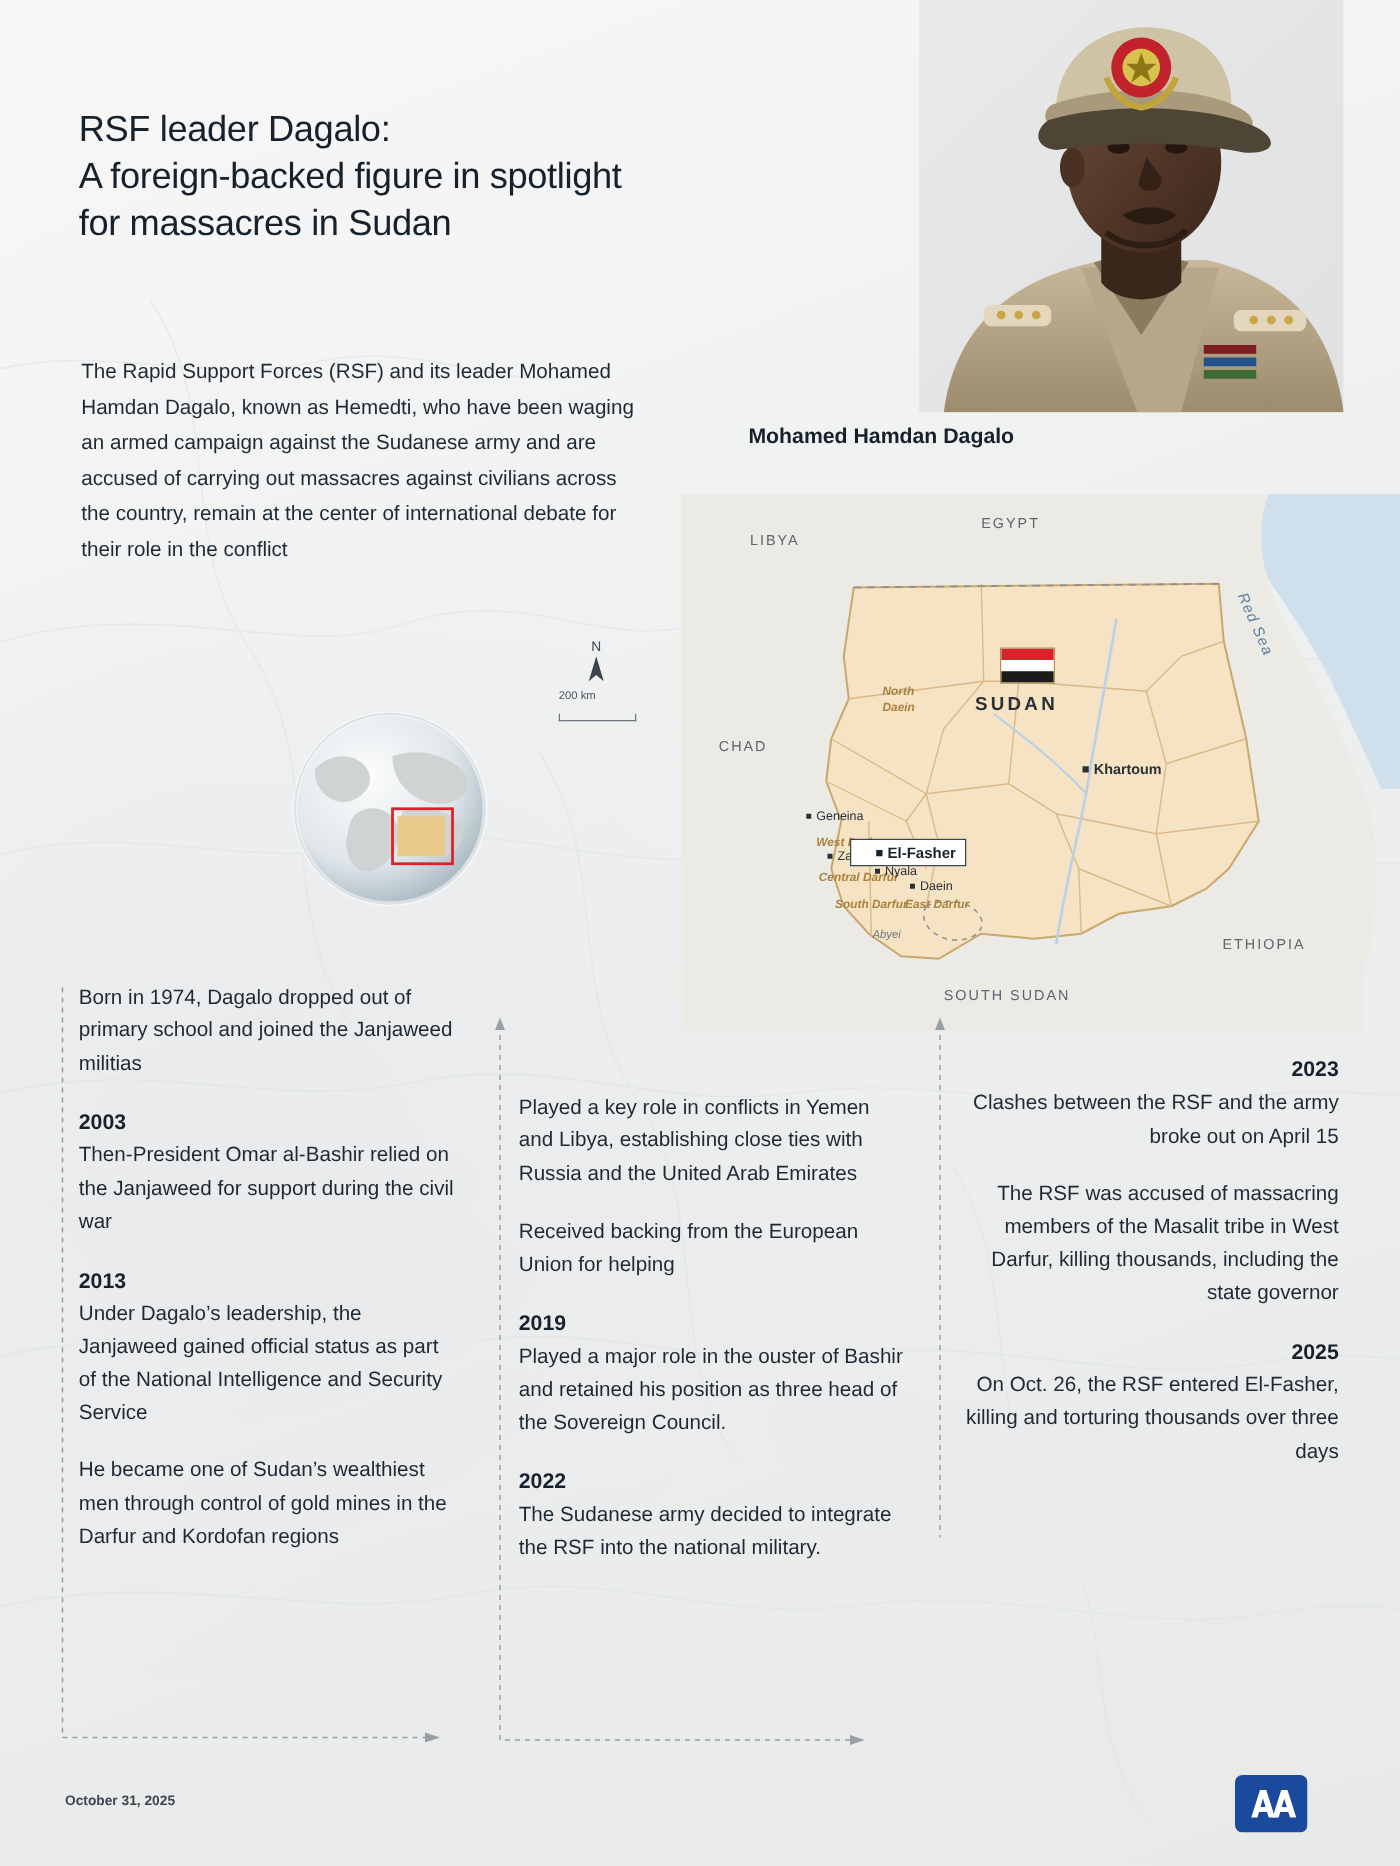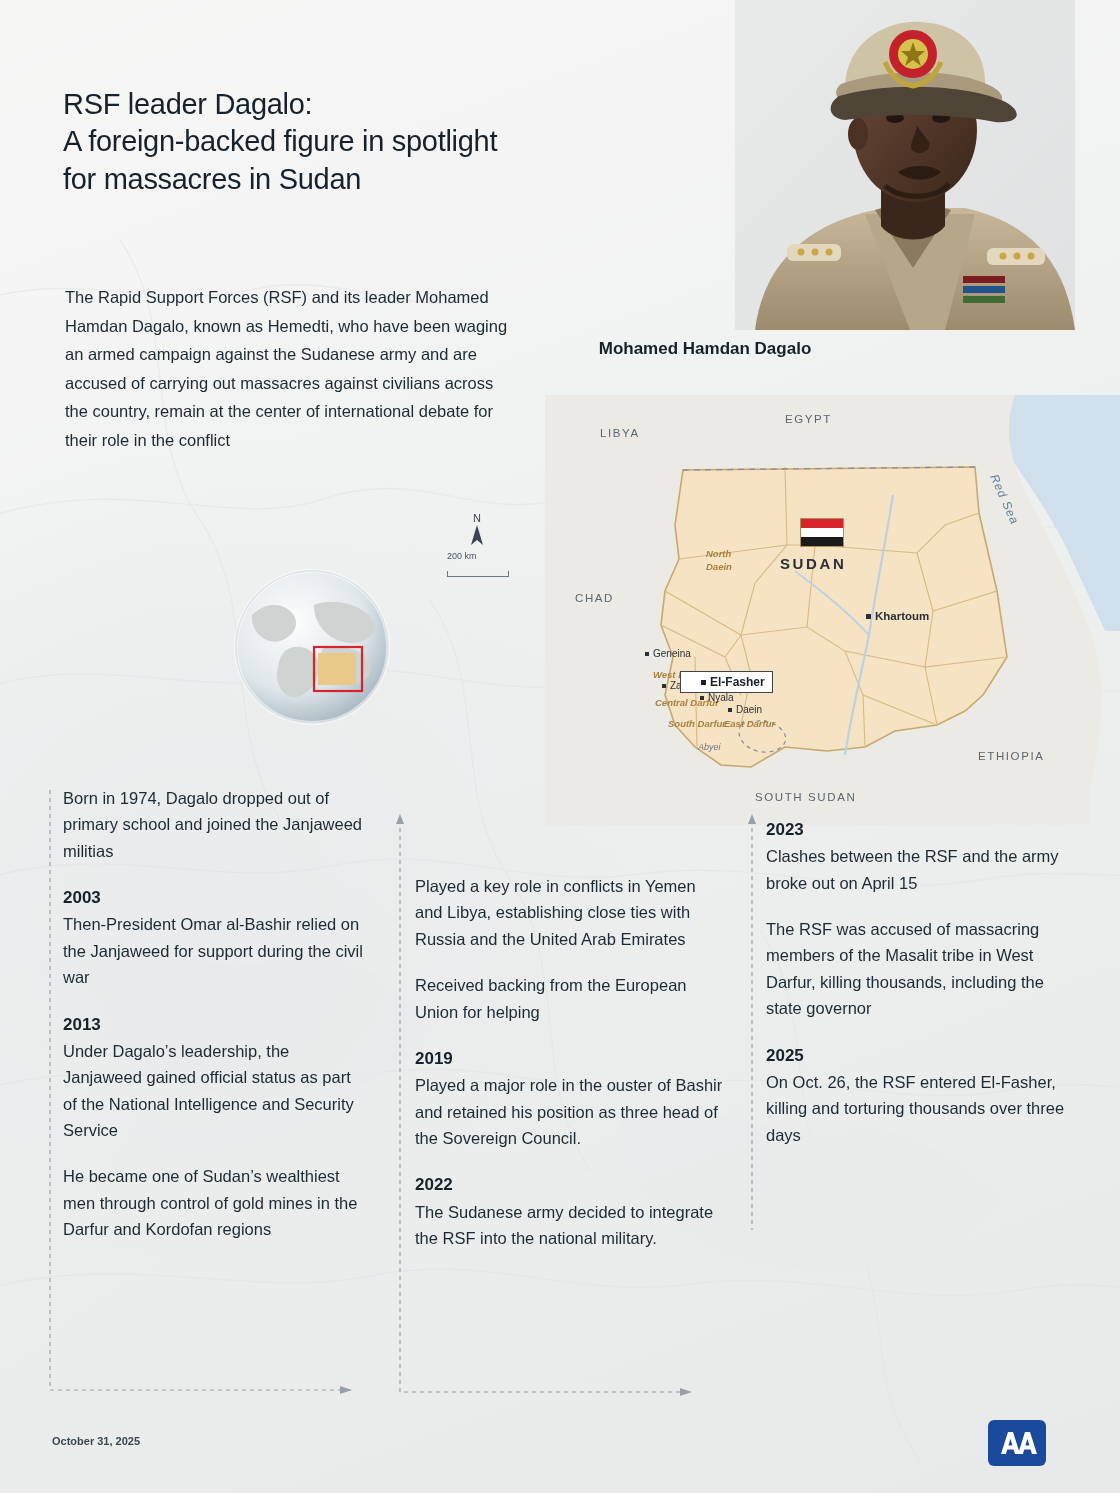--- a/index.html
+++ b/index.html
@@ -172,21 +172,21 @@
 
   
   .col {
     position: absolute;
     font-size: 16.5px;
     line-height: 1.6;
     color: #1d2a33;
   }
   .col-1 { left: 63px; top: 785px; width: 305px; }
   .col-2 { left: 415px; top: 873px; width: 310px; }
-  .col-3 { left: 766px; top: 816px; width: 305px; }
+  .col-3 { left: 766px; top: 842px; width: 305px; text-align: right; }
   .blk { margin-bottom: 20px; }
   .blk:last-child { margin-bottom: 0; }
   .yr {
     font-weight: 700;
     font-size: 17px;
     color: #16212b;
     display: block;
   }
   .txt { display: block; }
 

